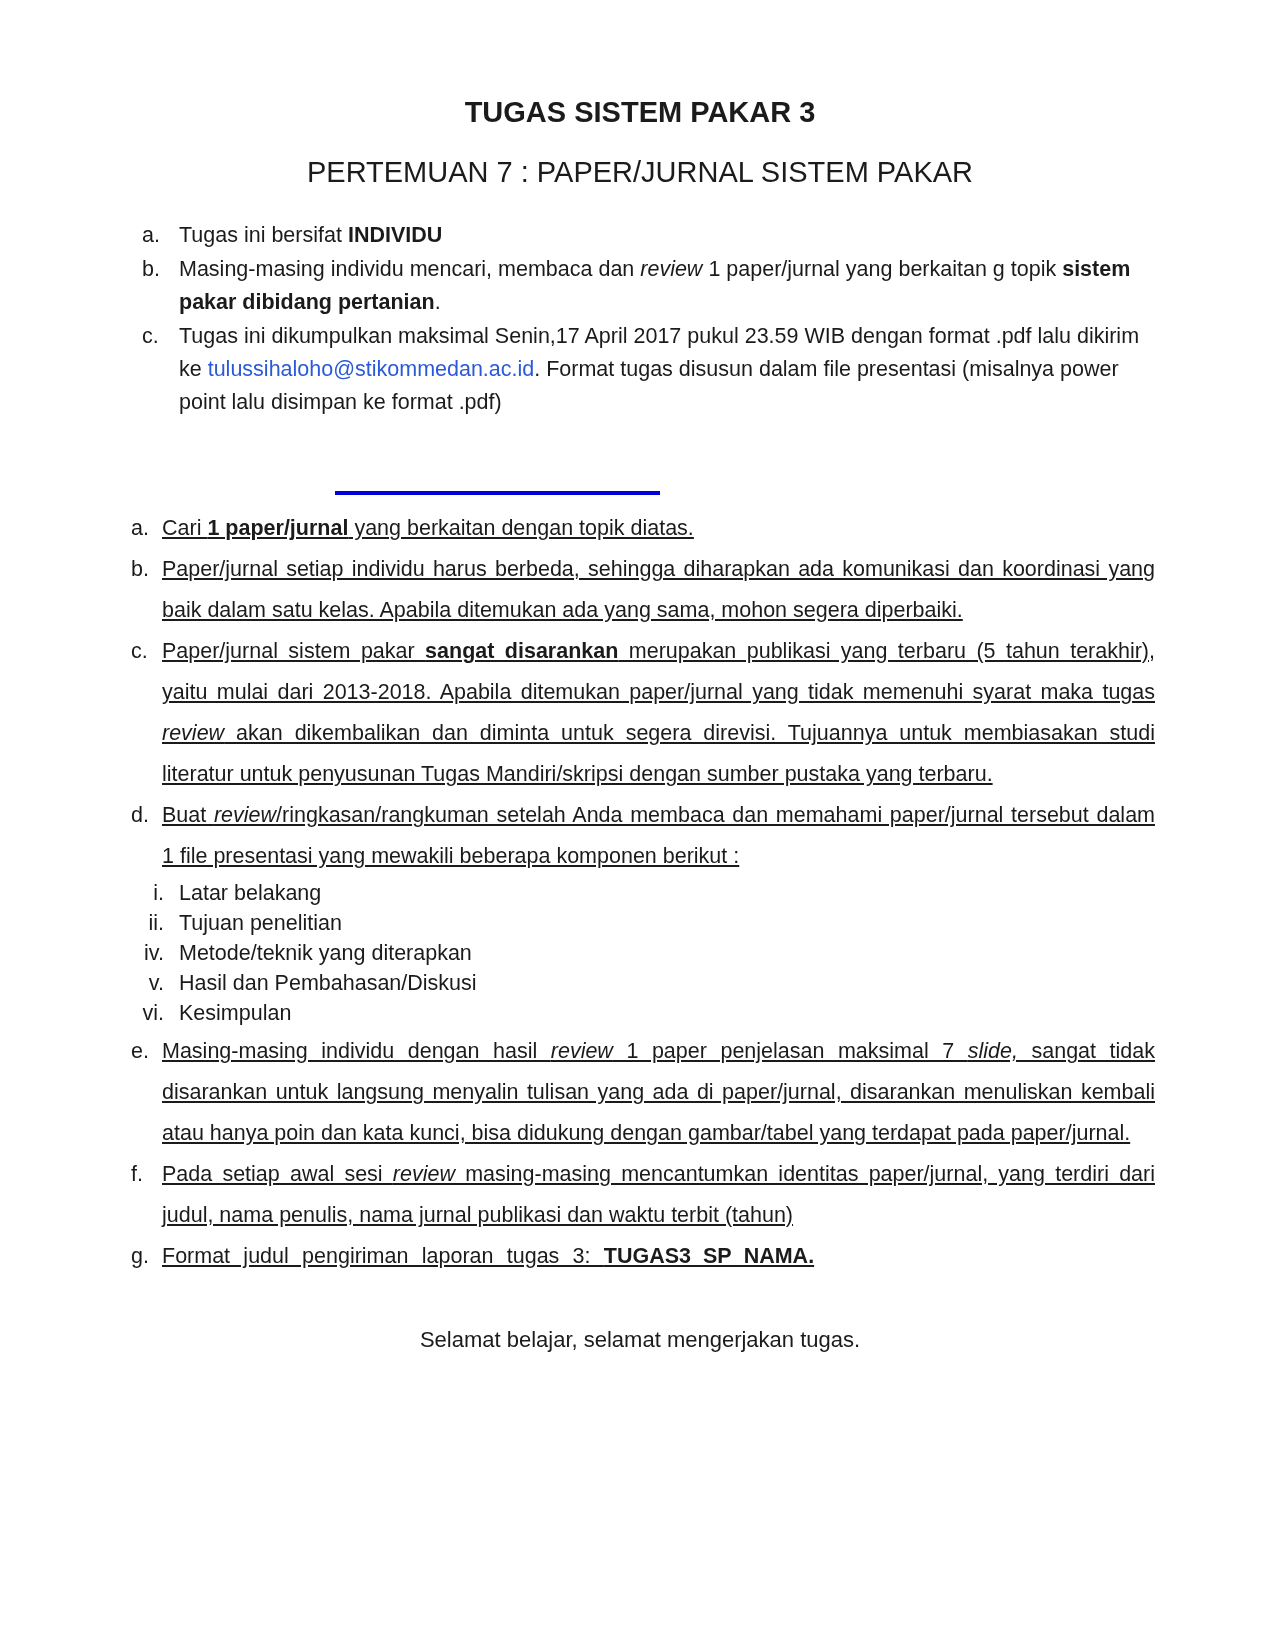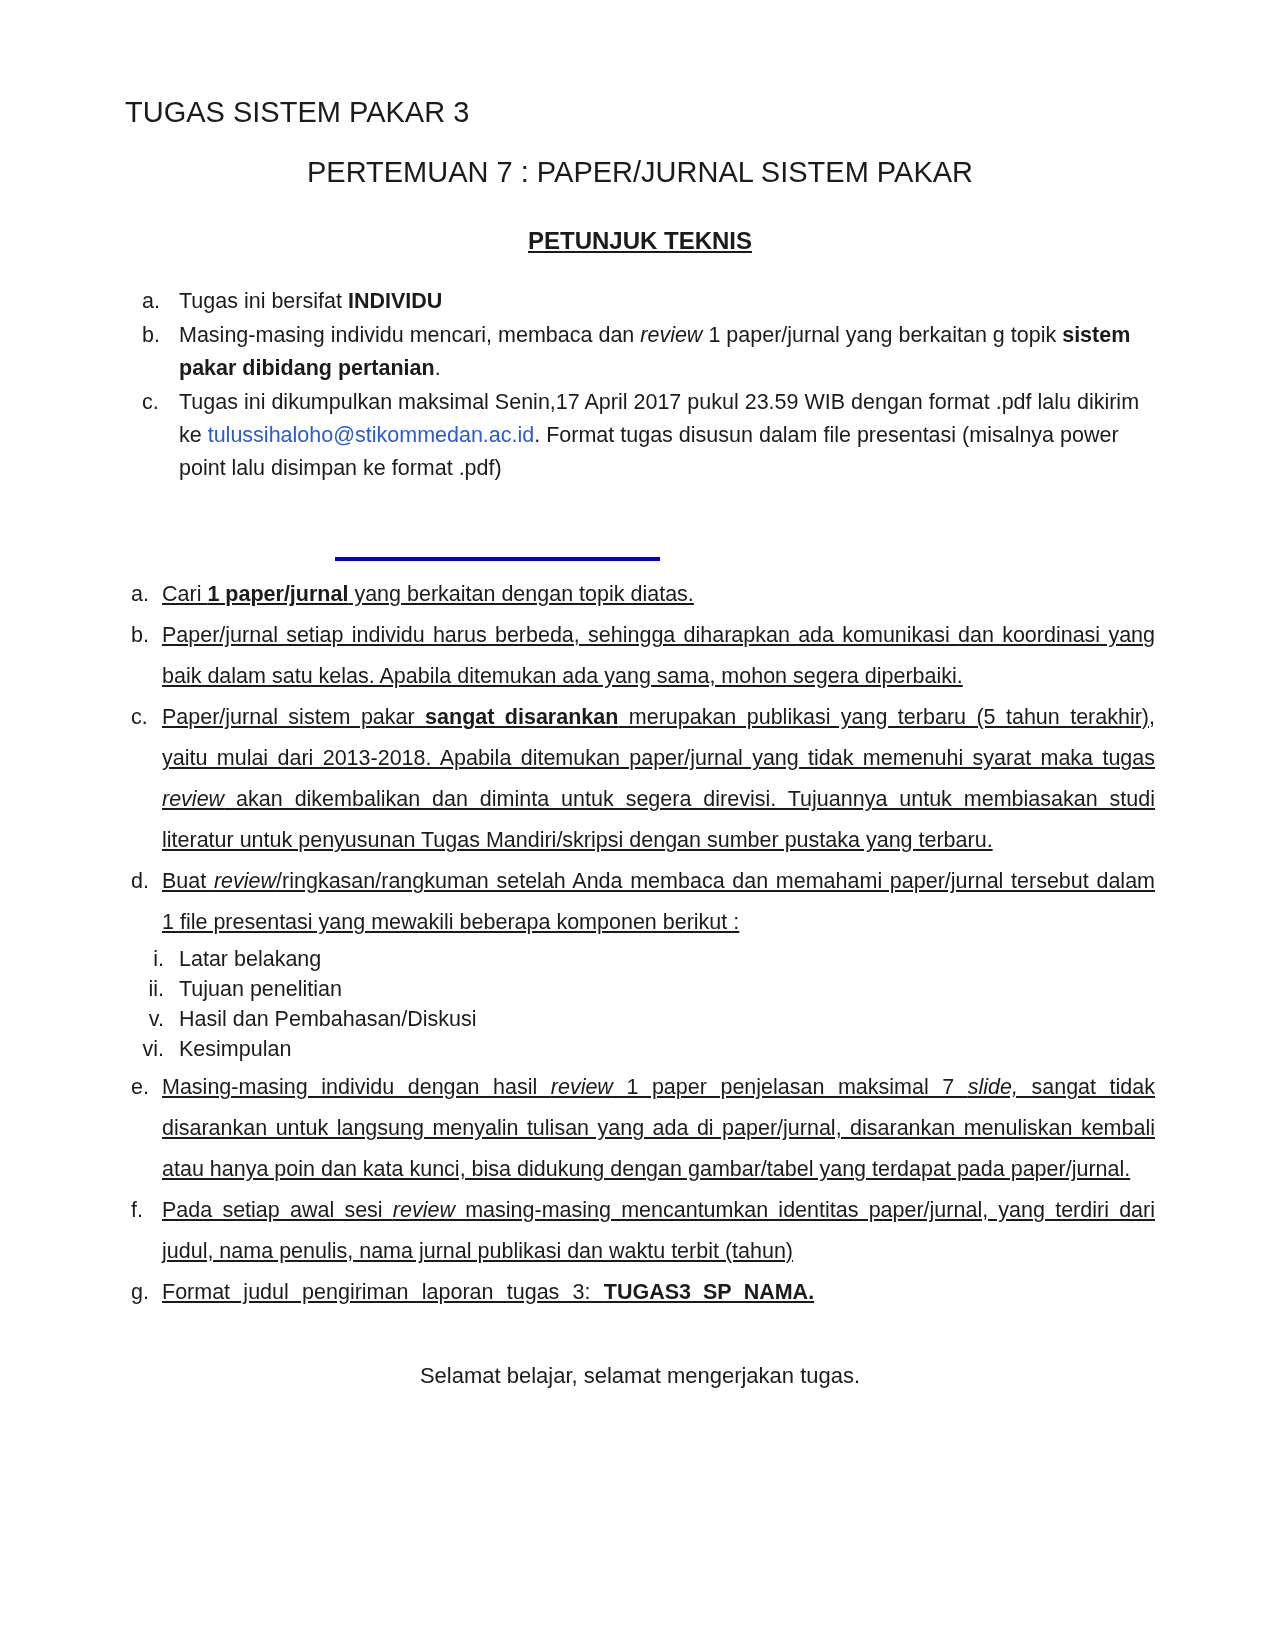--- a/index.html
+++ b/index.html
@@ -11,22 +11,23 @@
     color: var(--text-color, #1b1b1b);
   }
   .page {
     width: 1275px;
     height: 1651px;
     padding: 96px 120px 0 125px;
     background: var(--page-bg, #ffffff);
     overflow: hidden;
   }
   .doc-title {
+    text-align: center;
     font-size: 29px;
-    font-weight: normal;
+    font-weight: bold;
   }
   .doc-subtitle {
     text-align: center;
     font-size: 29px;
     font-weight: normal;
     margin-top: 27px;
   }
   .sec-heading {
     text-align: center;
     font-size: 24px;
@@ -80,21 +81,20 @@
 </style>
 </head>
 <body>
 
 <div class="page">
 
   <div class="doc-title">TUGAS SISTEM PAKAR 3</div>
 
   <div class="doc-subtitle">PERTEMUAN 7 : PAPER/JURNAL SISTEM PAKAR</div>
 
-  <div class="sec-heading petunjuk-heading">PETUNJUK TEKNIS</div>
 
   <div class="list petunjuk-list">
       <div class="li">
         <span class="marker">a.</span>
         <span class="txt"><span>Tugas ini bersifat </span><span class="b">INDIVIDU</span></span>
       </div>
       <div class="li">
         <span class="marker">b.</span>
         <span class="txt"><span>Masing-masing individu mencari, membaca dan </span><span class="i">review</span><span> 1 paper/jurnal yang berkaitan g topik </span><span class="b">sistem pakar dibidang pertanian</span><span>.</span></span>
       </div>
@@ -127,20 +127,24 @@
       <div class="sub-list">
         <div class="li sub">
           <span class="marker roman">i.</span>
           <span class="txt"><span>Latar belakang</span></span>
         </div>
         <div class="li sub">
           <span class="marker roman">ii.</span>
           <span class="txt"><span>Tujuan penelitian</span></span>
         </div>
         <div class="li sub">
+          <span class="marker roman">iv.</span>
+          <span class="txt"><span>Metode/teknik yang diterapkan</span></span>
+        </div>
+        <div class="li sub">
           <span class="marker roman">v.</span>
           <span class="txt"><span>Hasil dan Pembahasan/Diskusi</span></span>
         </div>
         <div class="li sub">
           <span class="marker roman">vi.</span>
           <span class="txt"><span>Kesimpulan</span></span>
         </div>
       </div>
       <div class="li">
         <span class="marker">e.</span>

